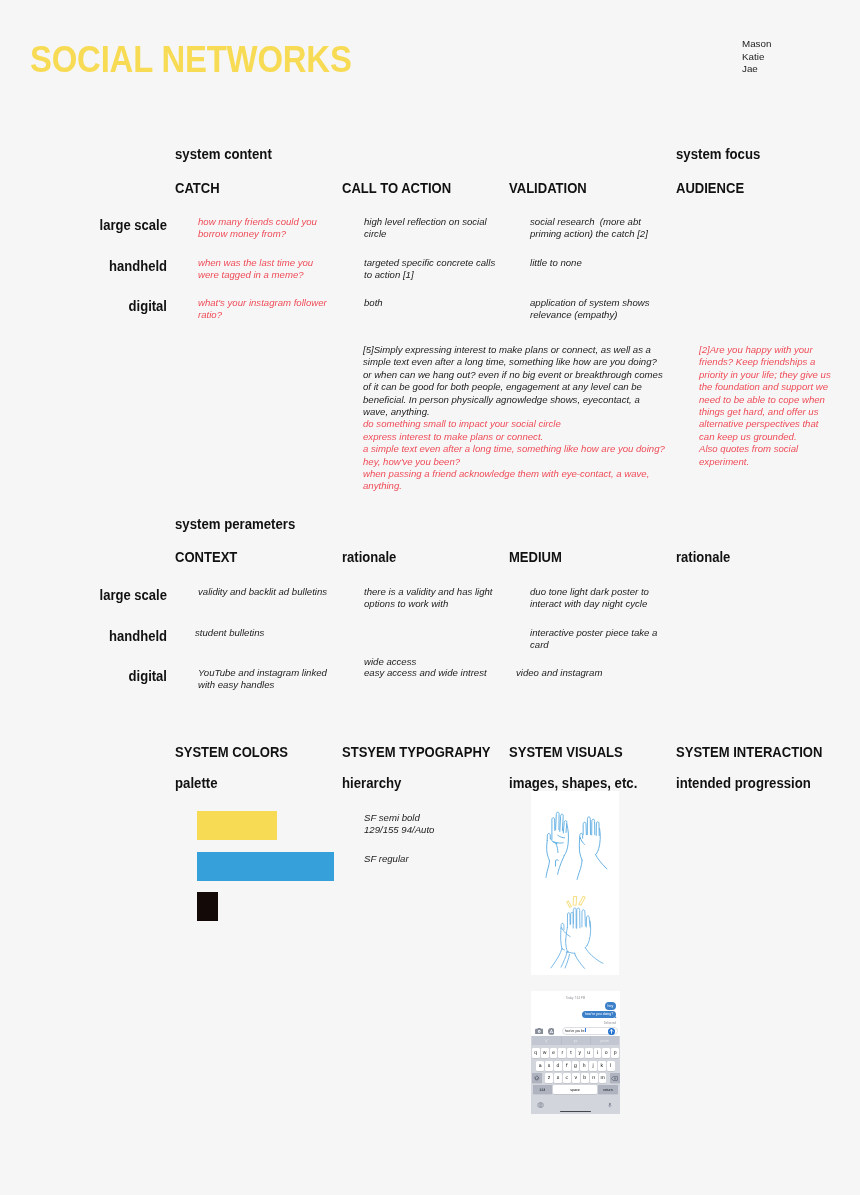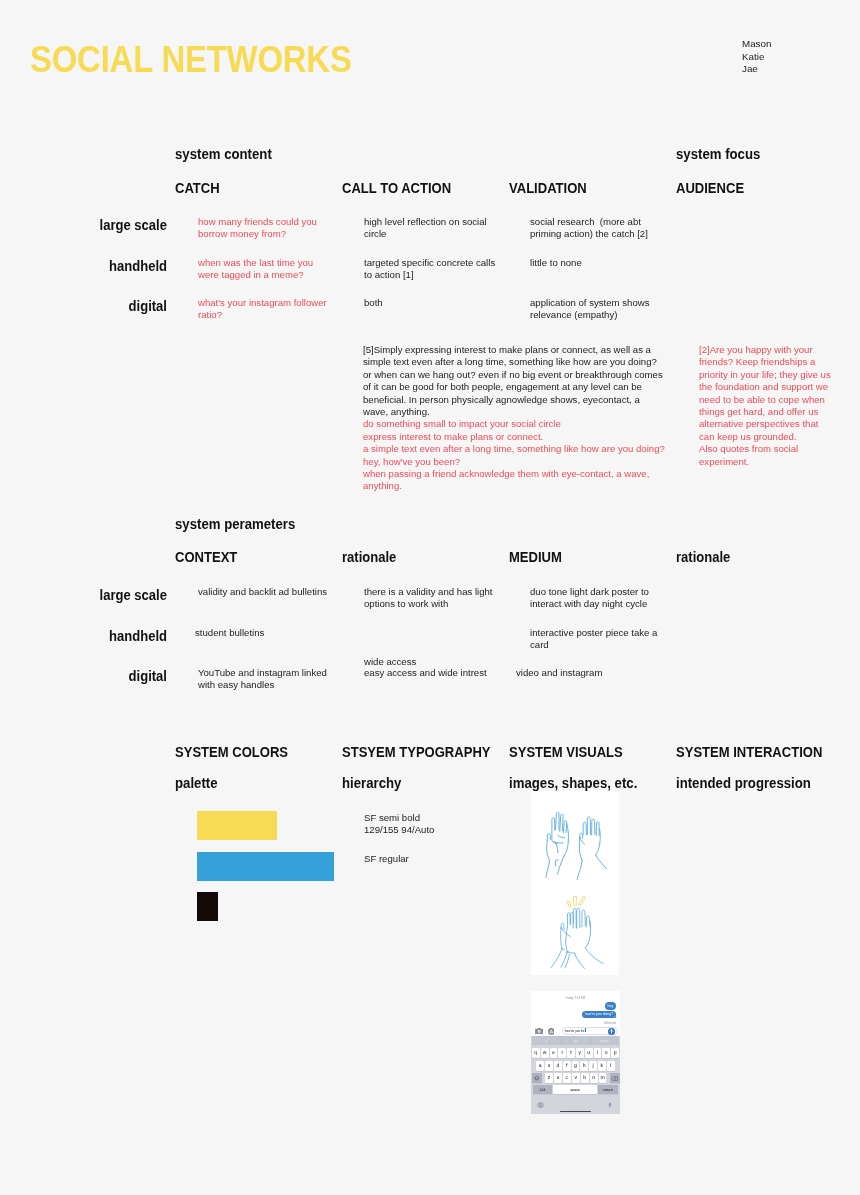--- a/index.html
+++ b/index.html
@@ -7,21 +7,21 @@
   body{width:860px;height:1195px;background:#f6f6f6;font-family:"Liberation Sans",sans-serif;
        -webkit-font-smoothing:antialiased;color:#1b1b1b;overflow:hidden;}
   .board{position:relative;width:860px;height:1195px;}
   .abs{position:absolute;}
   .cell,.sec-label,.col-head,.row-label,#credits,#title{will-change:opacity;opacity:.999;}
   #title{left:30px;top:47.1px;font-size:36.4px;font-weight:bold;color:#f7db55;letter-spacing:-0.2px;line-height:26.5px;transform:scaleX(0.903);transform-origin:0 0;white-space:nowrap;}
   #credits{left:698px;top:38.3px;font-size:9.8px;line-height:12.45px;color:#1d1d1d;margin-left:44px;}
   .sec-label{font-size:14.2px;font-weight:bold;color:#111;line-height:10.5px;transform:scaleX(0.93);transform-origin:0 0;white-space:nowrap;}
   .col-head{font-size:13.8px;font-weight:bold;color:#111;line-height:10.2px;transform:scaleX(0.945);transform-origin:0 0;white-space:nowrap;}
   .row-label{font-size:14.0px;font-weight:bold;color:#111;text-align:right;line-height:10.4px;transform:scaleX(0.932);transform-origin:100% 0;white-space:nowrap;}
-  .cell{font-size:9.6px;line-height:12.4px;color:#222;}
+  .cell{font-size:9.6px;line-height:12.4px;color:#222;font-style:italic;}
   .red{color:#f04c58;}
   .sw{position:absolute;}
 
   
   #phone{font-family:"Liberation Sans",sans-serif;transform:translateZ(0);}
   .ph-timestamp{position:absolute;top:5.2px;left:0;width:89px;text-align:center;font-size:2.8px;color:#8e9095;letter-spacing:.05px;}
   .ph-bubble-row{position:absolute;right:4.1px;left:4px;text-align:right;line-height:0;font-size:0;}
   .ph-bubble{opacity:.999;display:inline-block;background:#3c7fc9;color:#fff;font-size:3.5px;line-height:4.1px;
              padding:1.8px 2.7px;border-radius:3.9px;max-width:62px;text-align:left;}
   .ph-tail{position:relative;}

